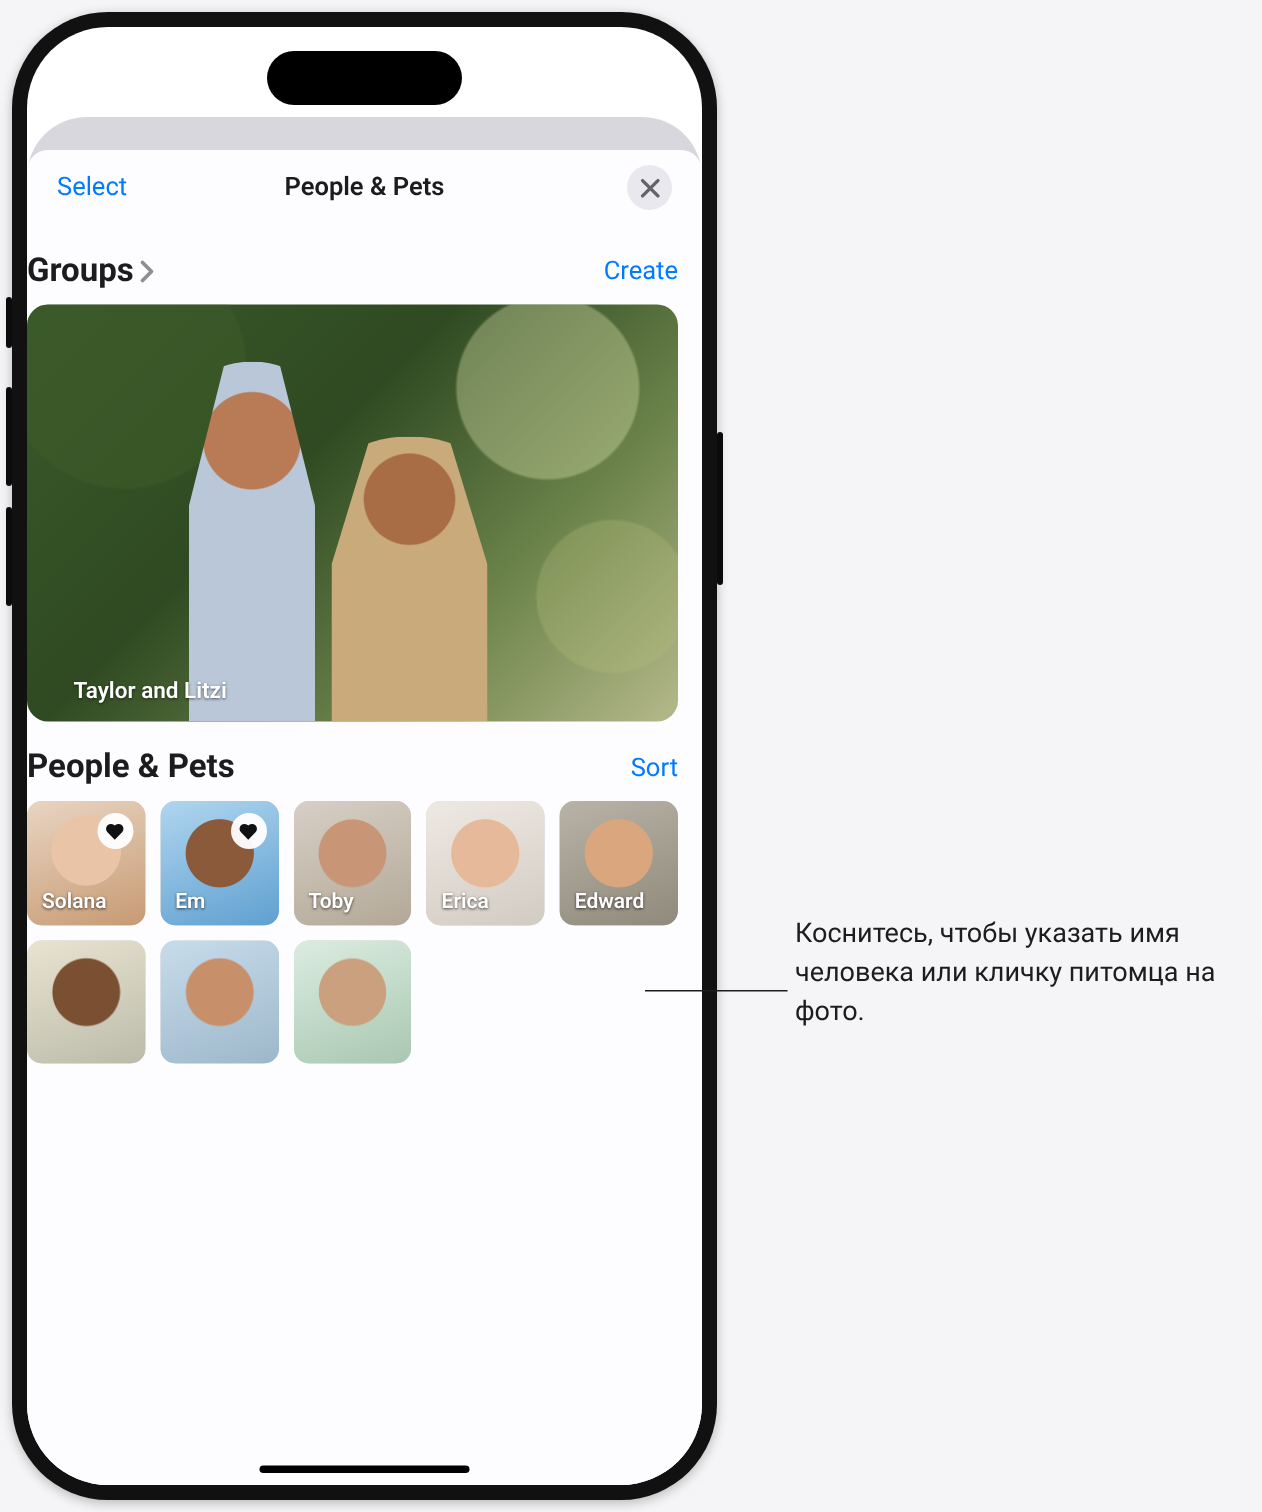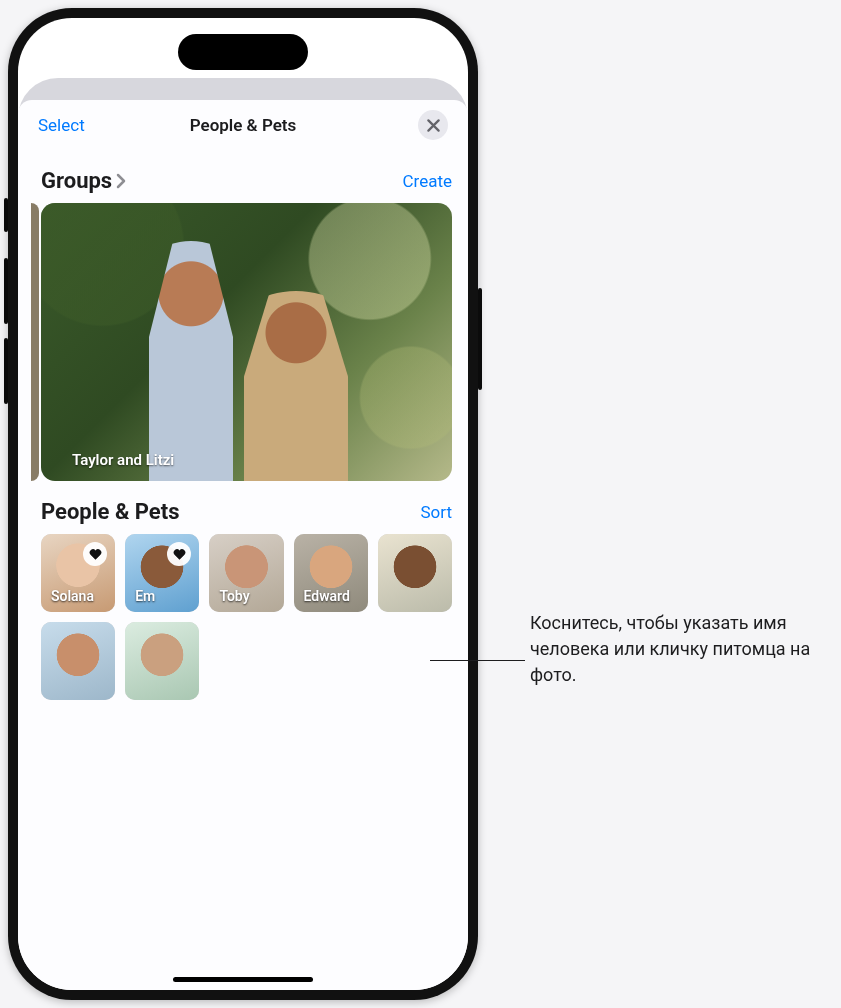--- a/index.html
+++ b/index.html
@@ -134,21 +134,21 @@
     display:flex;
     align-items:center;
     justify-content:center;
     color:#636369;
   }
   .close-btn svg { width:13px; height:13px; }
 
   .sheet-content {
     flex:1;
     overflow-y:auto;
-    padding: 0 16px 20px 23px;
+    padding: 0 16px 20px 0;
   }
   .sheet-content::-webkit-scrollbar { width:0; }
 
   .section-header {
     display:flex;
     align-items:center;
     justify-content:space-between;
     margin-top: 18px;
     margin-bottom: 10px;
   }
@@ -364,20 +364,24 @@
                   <path d="M7 12.2 1.6 6.7A3.5 3.5 0 0 1 7 2.1a3.5 3.5 0 0 1 5.4 4.6L7 12.2Z"></path>
                 </svg>
               </div>
               <span class="name">Em</span>
             </div>
             <div class="person-tile">
               <div class="face-bg bg-drea"></div>
               <span class="name">Toby</span>
             </div>
             <div class="person-tile">
+              <div class="face-bg bg-erica"></div>
+              <span class="name">Erica</span>
+            </div>
+            <div class="person-tile">
               <div class="face-bg bg-edward"></div>
               <span class="name">Edward</span>
             </div>
             <div class="person-tile">
               <div class="face-bg bg-p7"></div>
             </div>
             <div class="person-tile">
               <div class="face-bg bg-p8"></div>
             </div>
             <div class="person-tile">

